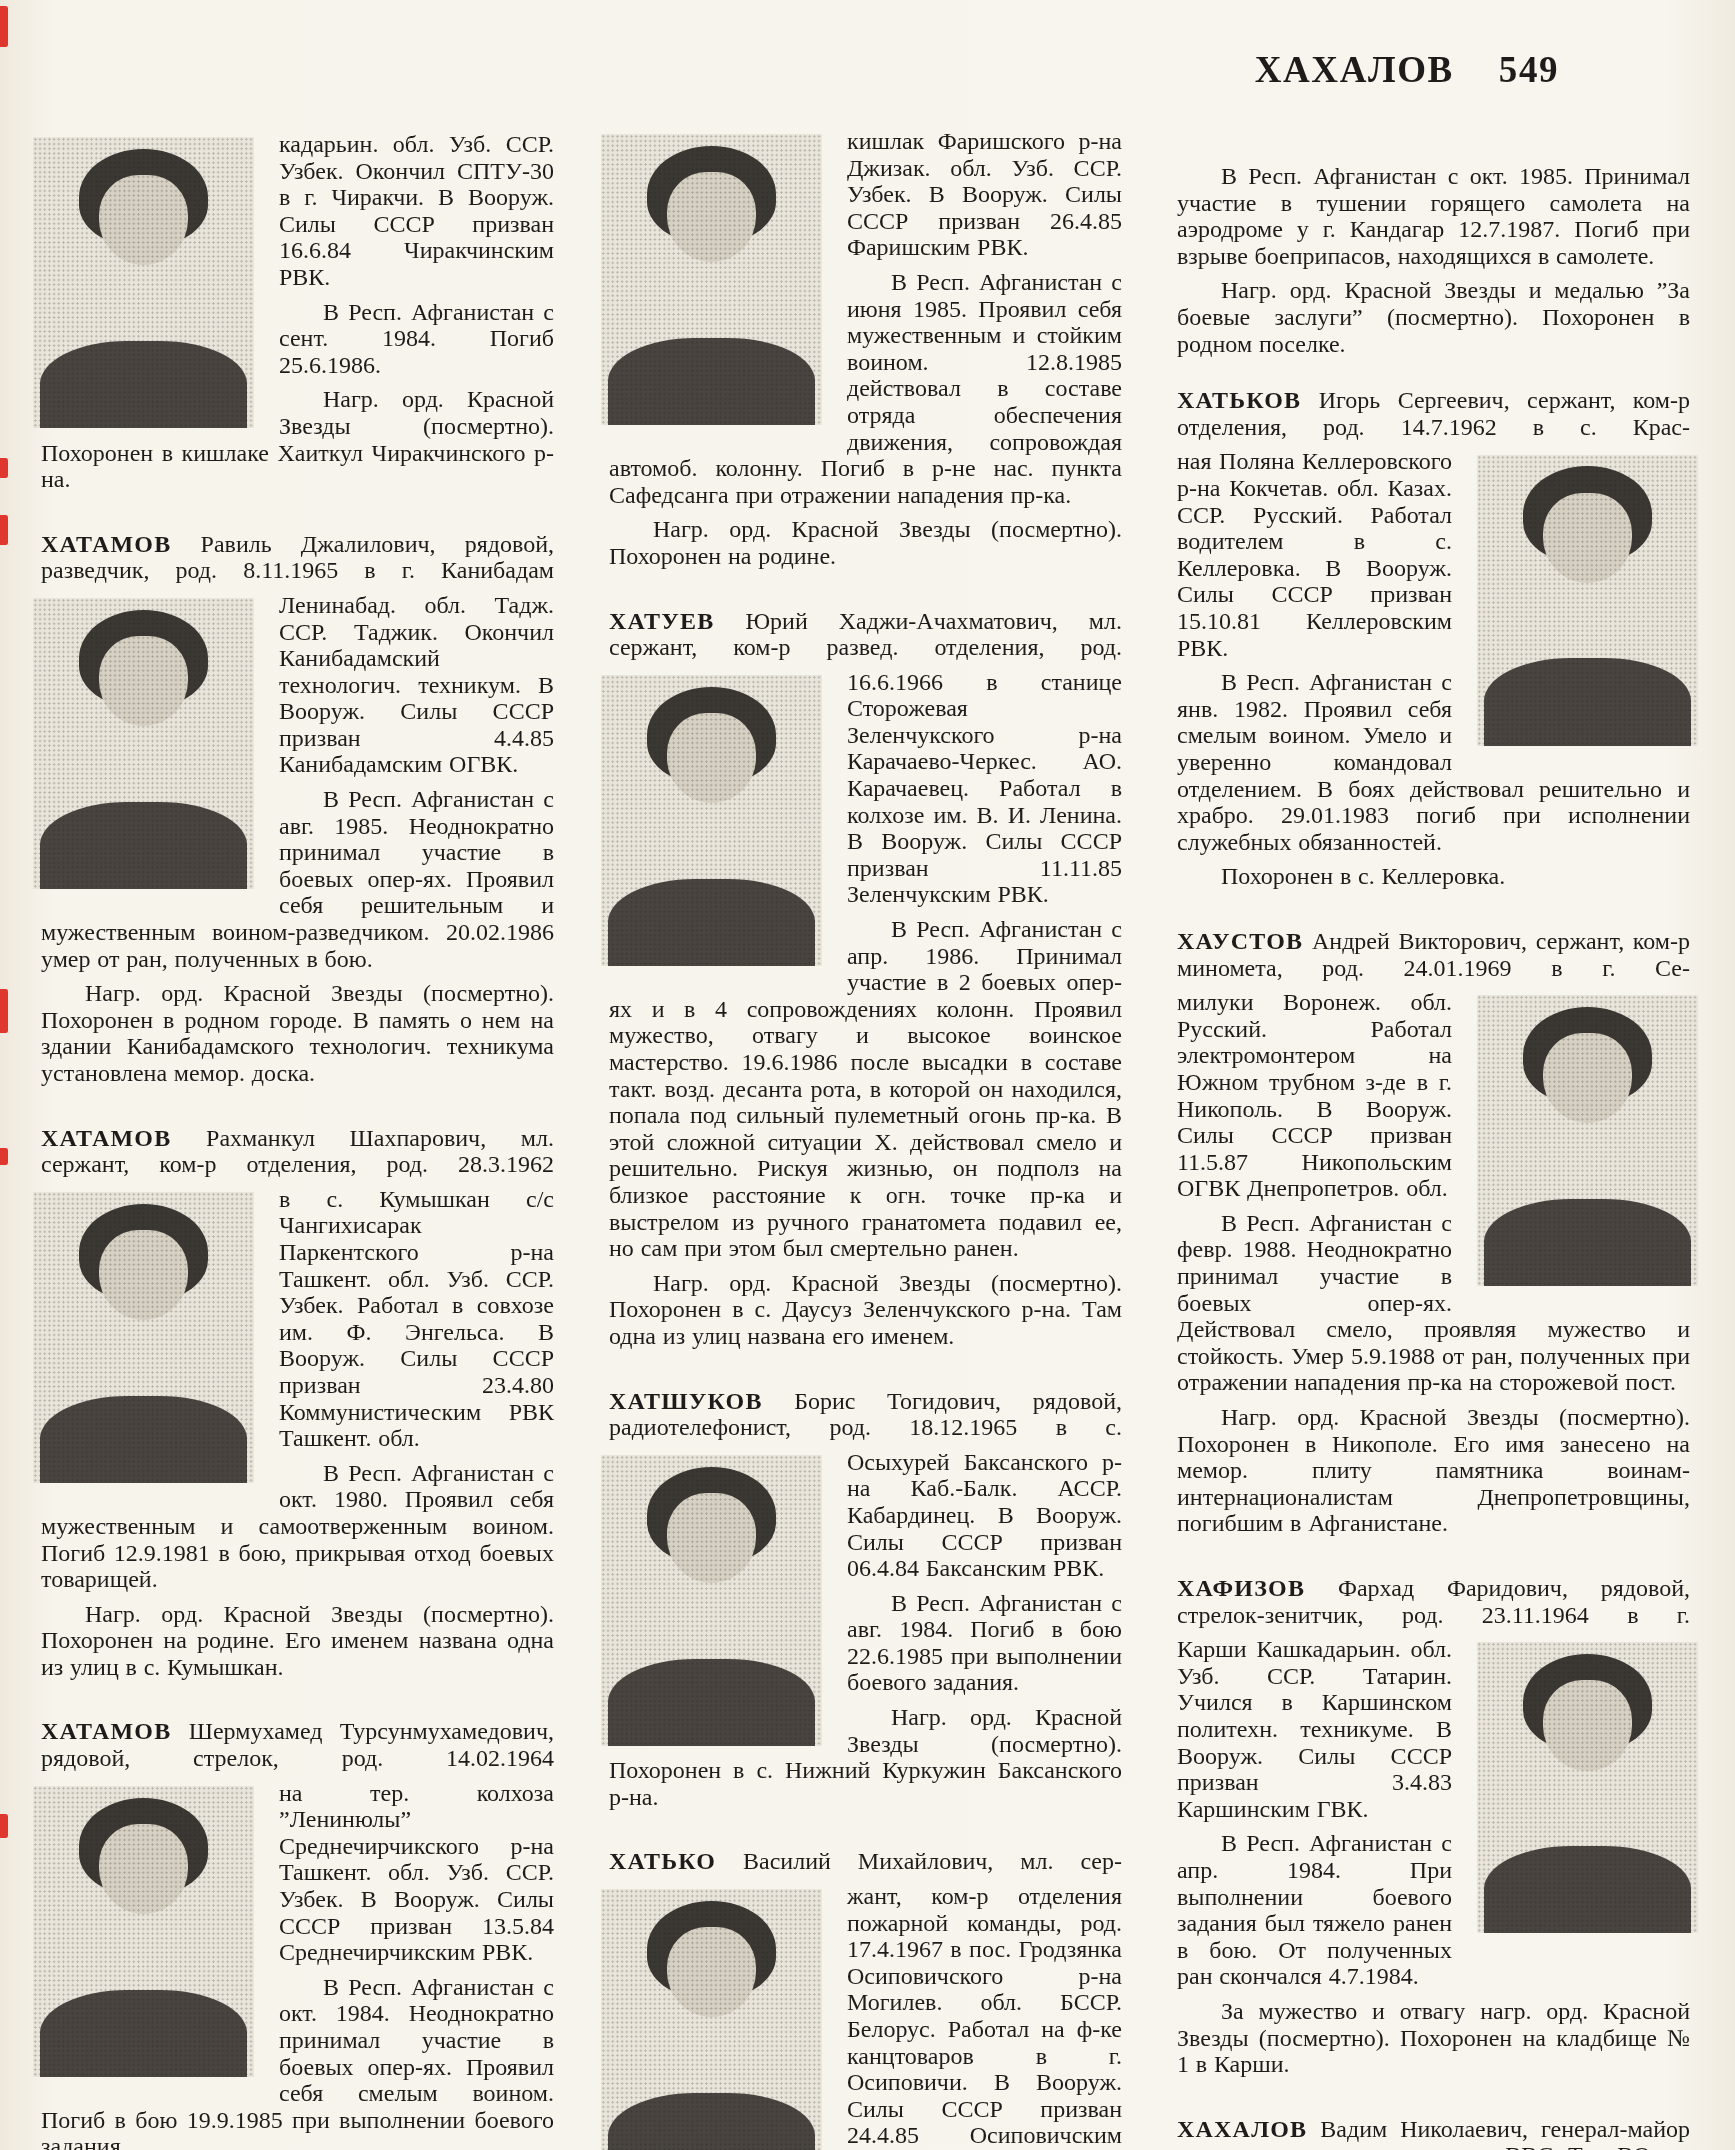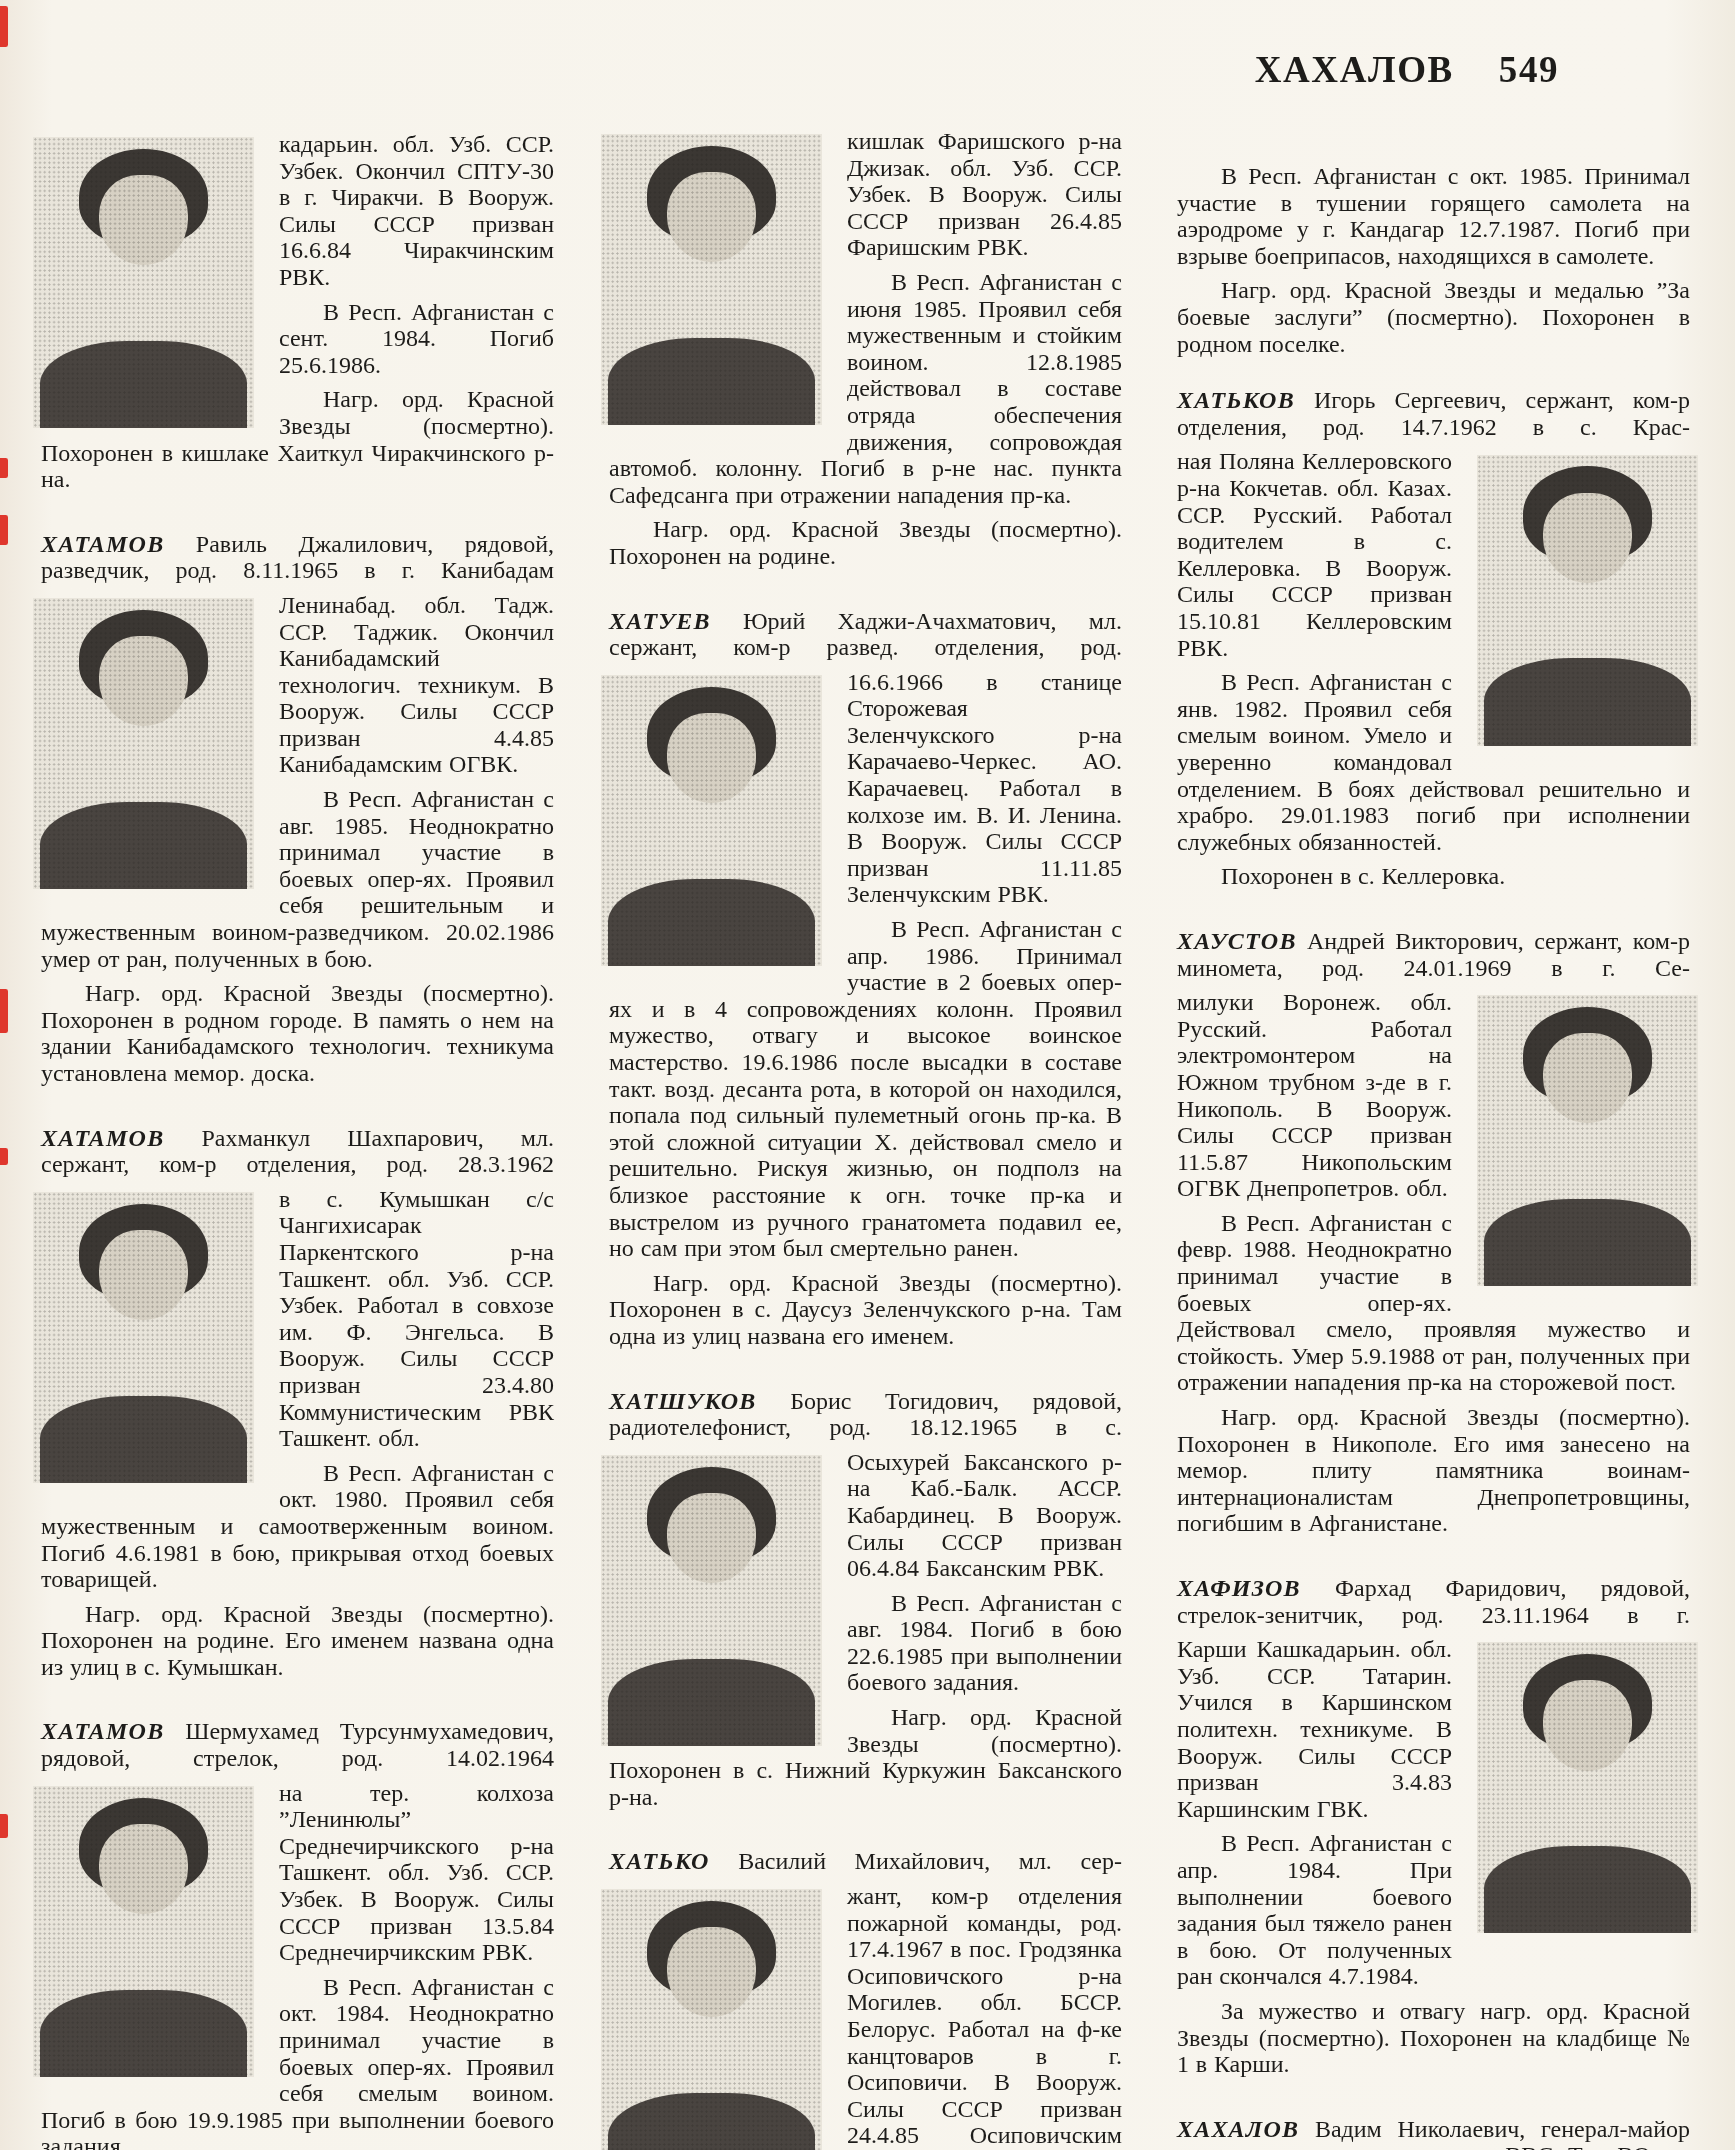--- a/index.html
+++ b/index.html
@@ -31,21 +31,21 @@
   .para{
     margin:8px;
     font-size:24px;line-height:26.6px;
     text-align:justify;
     text-indent:44px;
     hyphens:auto;-webkit-hyphens:auto;
     word-spacing:0.8px;
   }
   .para.noind{text-indent:0;}
   .para.head{text-indent:0;text-align-last:justify;}
-  .surname{font-weight:bold;letter-spacing:1.2px;font-style:italic;}
+  .surname{font-weight:bold;letter-spacing:1.2px;}
   .photo{
     width:221px;height:291px;
     position:relative;overflow:hidden;
     background:#e9e5db;
   }
   .photo.left{float:left;margin:6.3px 25px 6.3px 0;}
   .photo.right{float:right;margin:6.3px 0 6.3px 25px;}
   .photo>span{position:absolute;display:block;}
   .ph-hair{left:21%;top:4%;width:58%;height:33%;background:#3b3733;border-radius:50% 50% 42% 42%;}
   .ph-face{left:30%;top:13%;width:40%;height:31%;background:#d7d1c4;border-radius:46% 46% 52% 52%;}
@@ -98,21 +98,21 @@
           <p class="para">Нагр. орд. Красной Звезды (посмертно). Похоронен в родном городе. В память о нем на здании Канибадамского технологич. техникума установлена мемор. доска.</p>
         </div>
         <div class="entry">
           <p class="para head"><b class="surname">ХАТАМОВ</b><span> Рахманкул Шахпарович, мл. сержант, ком-р отделения, род. 28.3.1962</span></p>
           <div class="photo left">
             <span class="ph-hair"></span>
             <span class="ph-face"></span>
             <span class="ph-torso"></span>
           </div>
           <p class="para noind">в с. Кумышкан с/с Чангихисарак Паркентского р-на Ташкент. обл. Узб. ССР. Узбек. Работал в совхозе им. Ф. Энгельса. В Вооруж. Силы СССР призван 23.4.80 Коммунистическим РВК Ташкент. обл.</p>
-          <p class="para">В Респ. Афганистан с окт. 1980. Проявил себя мужественным и самоотверженным воином. Погиб 4.6.1981 в бою, прикрывая отход боевых товарищей.</p>
+          <p class="para">В Респ. Афганистан с окт. 1980. Проявил себя мужественным и самоотверженным воином. Погиб 12.9.1981 в бою, прикрывая отход боевых товарищей.</p>
           <p class="para">Нагр. орд. Красной Звезды (посмертно). Похоронен на родине. Его именем названа одна из улиц в с. Кумышкан.</p>
         </div>
         <div class="entry">
           <p class="para head"><b class="surname">ХАТАМОВ</b><span> Шермухамед Турсунмухамедович, рядовой, стрелок, род. 14.02.1964</span></p>
           <div class="photo left">
             <span class="ph-hair"></span>
             <span class="ph-face"></span>
             <span class="ph-torso"></span>
           </div>
           <p class="para noind">на тер. колхоза ”Ленинюлы” Среднечирчикского р-на Ташкент. обл. Узб. ССР. Узбек. В Вооруж. Силы СССР призван 13.5.84 Среднечирчикским РВК.</p>

